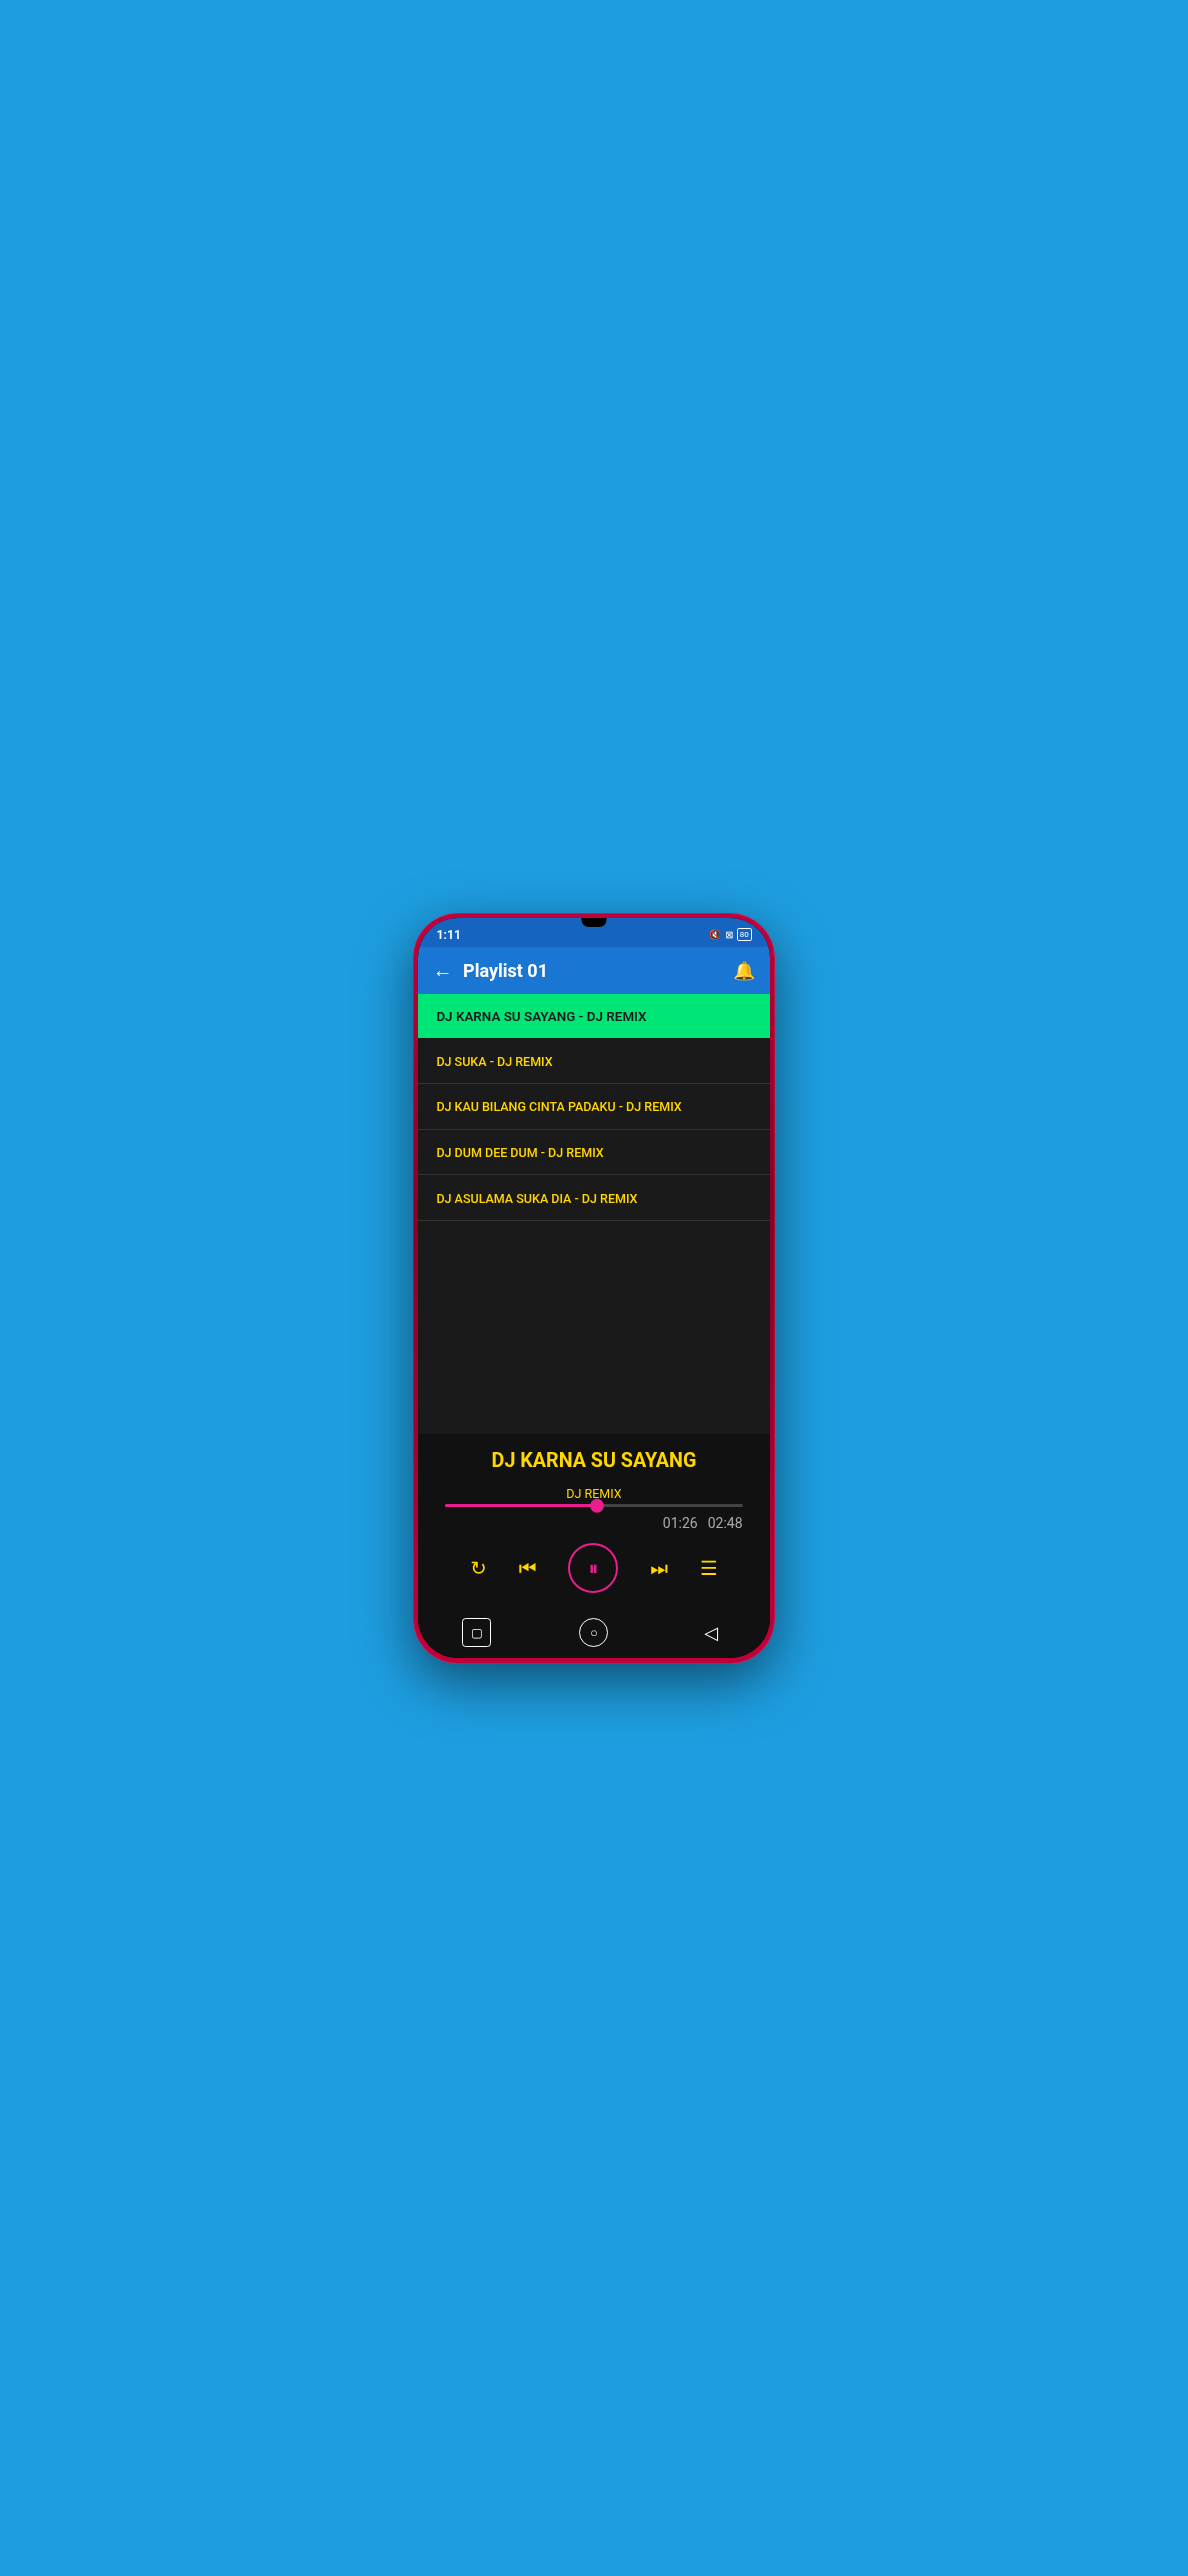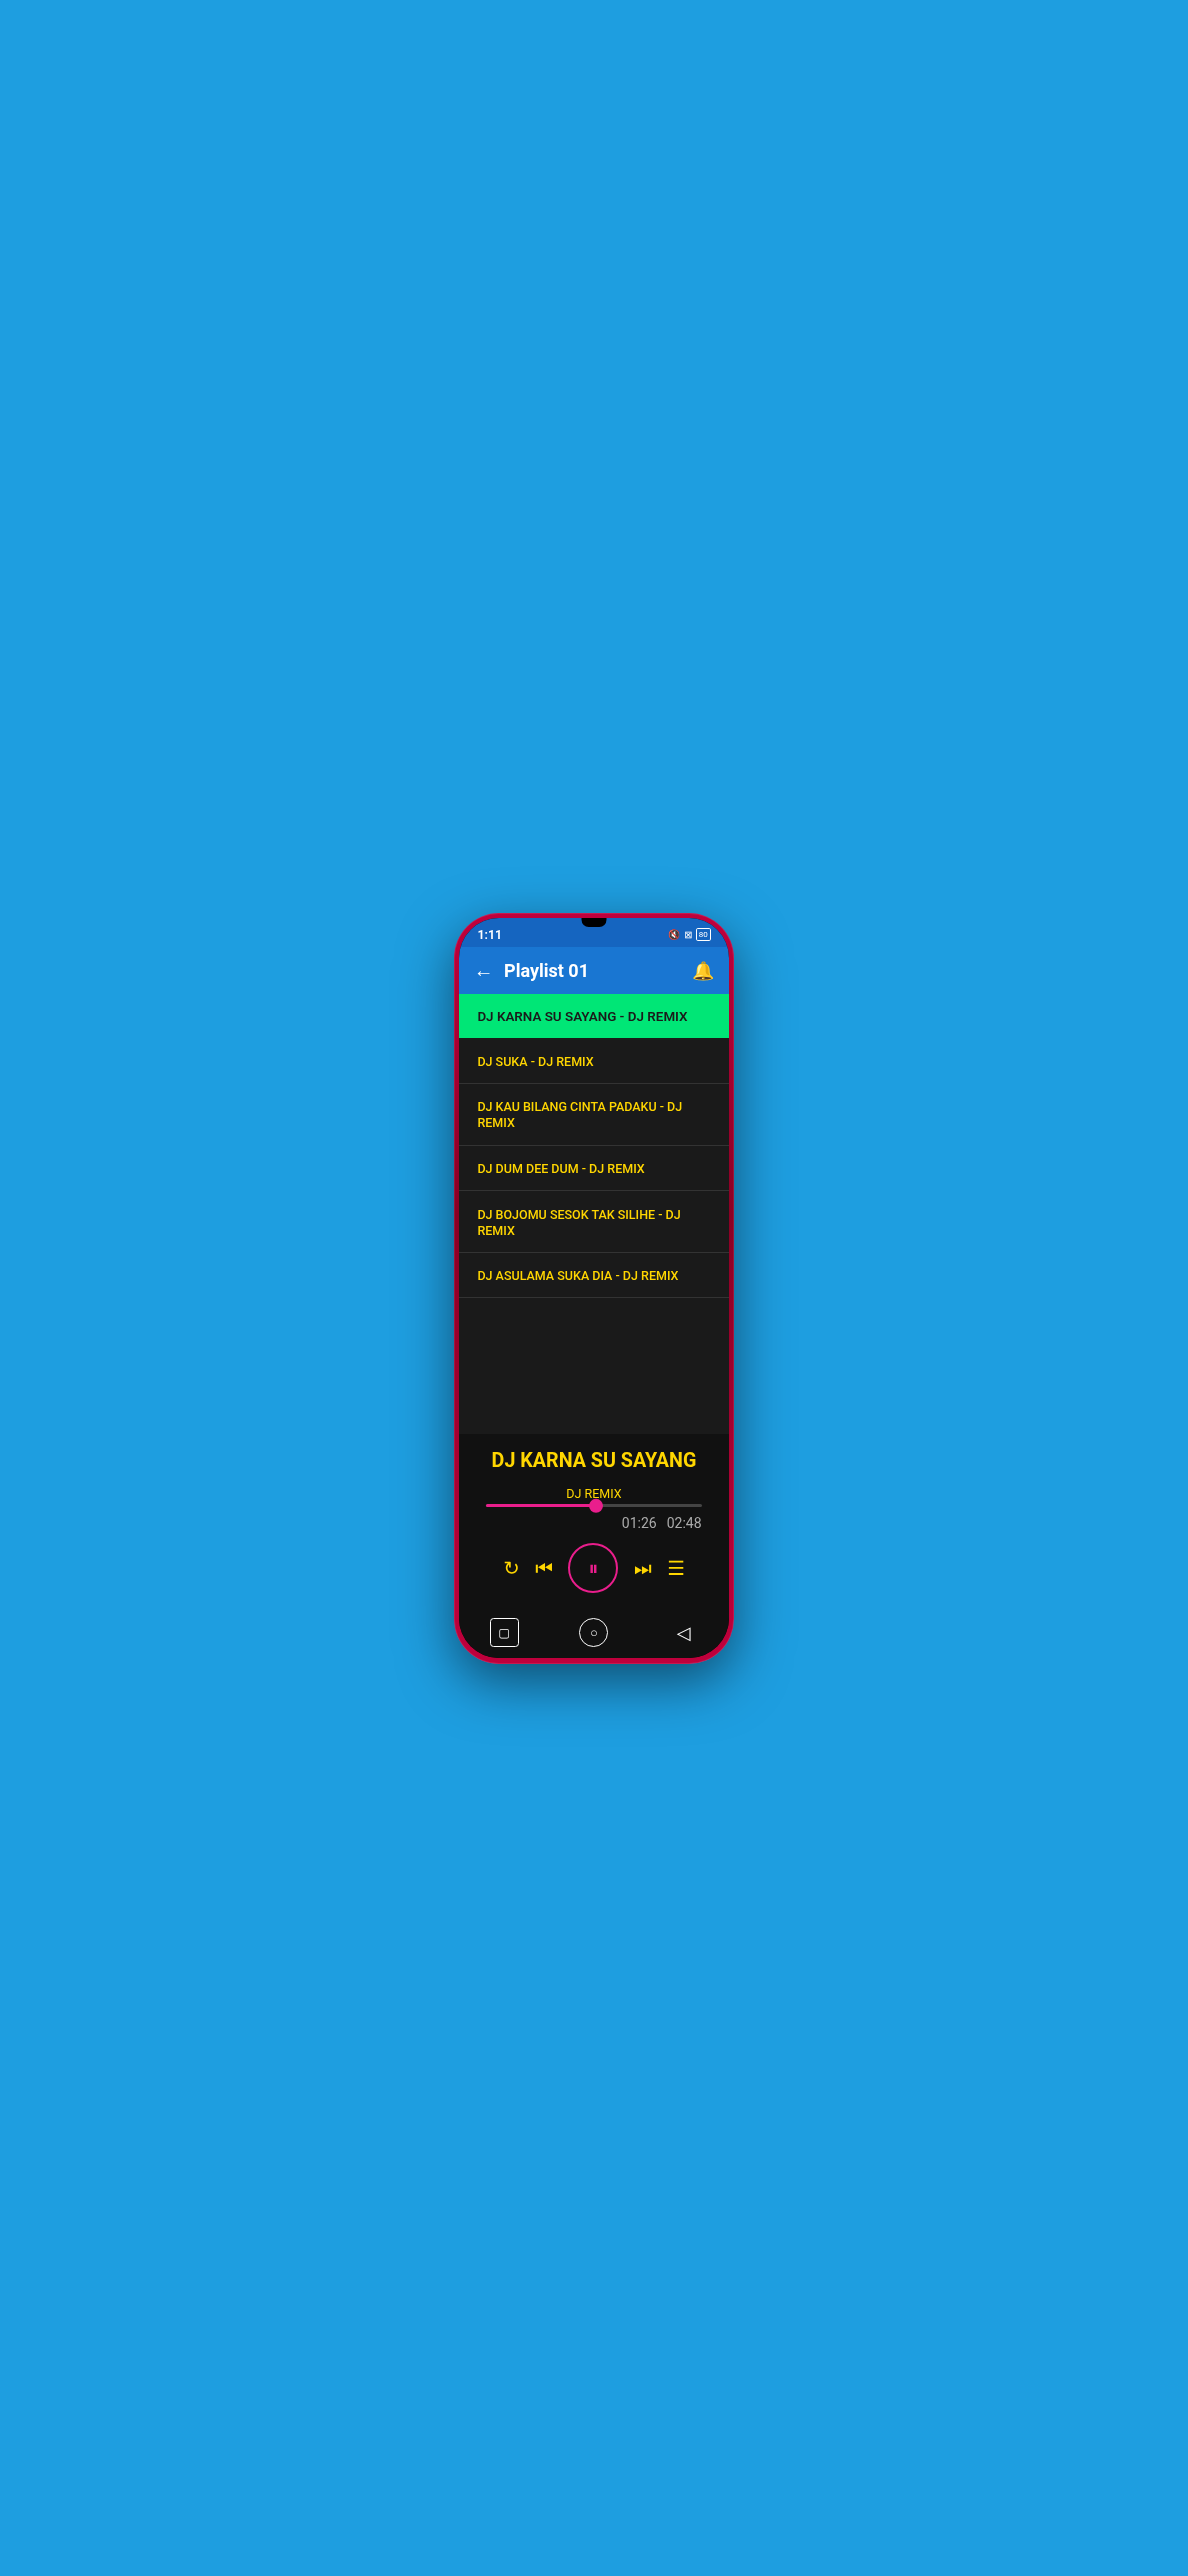--- a/index.html
+++ b/index.html
@@ -7,21 +7,21 @@
     body {
       background-color: #1e9ee0;
       display: flex;
       justify-content: center;
       align-items: center;
       min-height: 100vh;
       font-family: 'Roboto', Arial, sans-serif;
     }
 
     .phone-outer {
-      width: 280px;
+      width: 362px;
       height: 751px;
       background: linear-gradient(180deg, #c0003c 0%, #8b0024 40%, #c0003c 100%);
       border-radius: 45px;
       padding: 5.4px;
       box-shadow: 0 18px 54px rgba(0,0,0,0.5), inset 0 0 0 0.9px rgba(255,255,255,0.1);
       position: relative;
     }
 
     .phone-inner {
       width: 100%;
@@ -343,23 +343,20 @@
       <div class="song-item">
         <span class="song-title">DJ SUKA - DJ REMIX</span>
       </div>
       <div class="song-item">
         <span class="song-title">DJ KAU BILANG CINTA PADAKU - DJ REMIX</span>
       </div>
       <div class="song-item">
         <span class="song-title">DJ DUM DEE DUM - DJ REMIX</span>
       </div>
       <div class="song-item">
-        <span class="song-title">DJ BOJOMU SESOK TAK SILIHE - DJ REMIX</span>
-      </div>
-      <div class="song-item">
         <span class="song-title">DJ ASULAMA SUKA DIA - DJ REMIX</span>
       </div>
     </div>
 
     <div class="now-playing">
       <div class="now-playing-title">DJ KARNA SU SAYANG</div>
       <div class="now-playing-artist">DJ REMIX</div>
 
       <div class="progress-container">
         <div class="progress-track">

